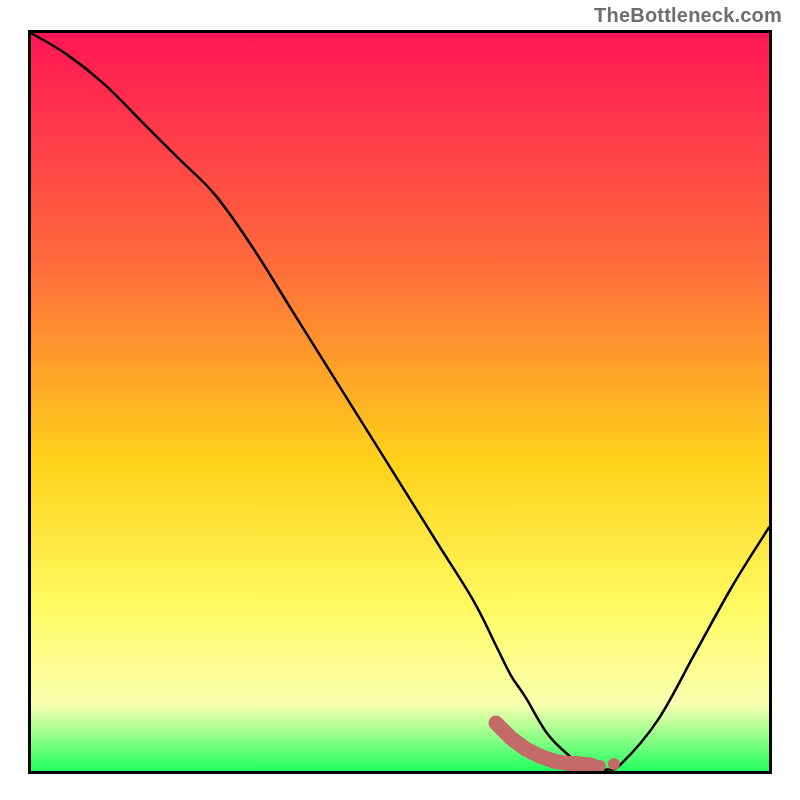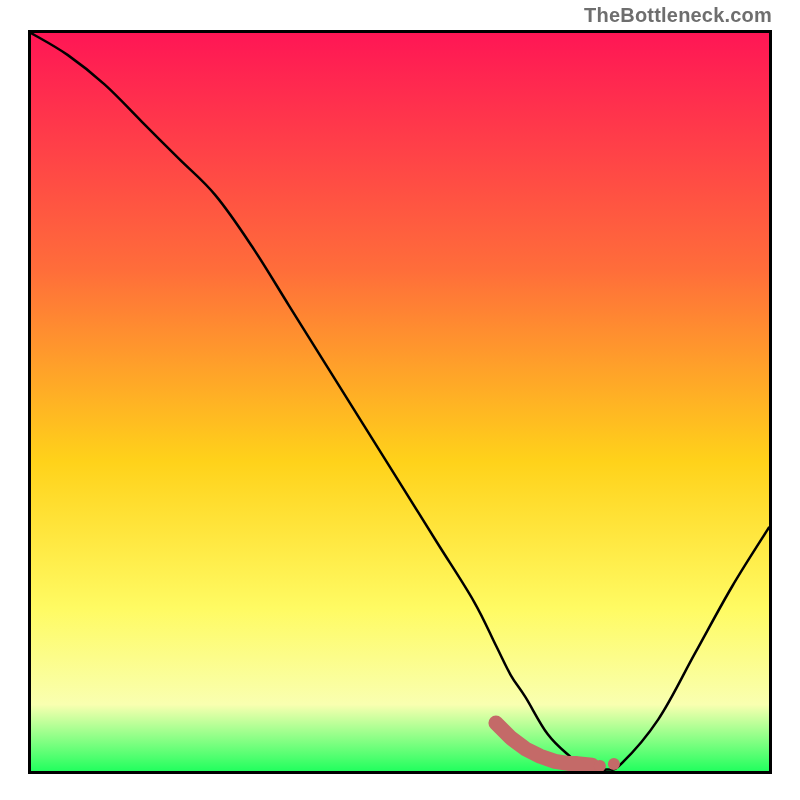--- a/index.html
+++ b/index.html
@@ -12,21 +12,21 @@
     overflow: hidden;
   }
   .wrap {
     position: relative;
     width: 800px;
     height: 800px;
   }
   .attribution {
     position: absolute;
     top: 4px;
-    right: 28px;
+    right: 18px;
     font-size: 20px;
     font-weight: bold;
     color: #6e6e6e;
     letter-spacing: 0.2px;
   }
   .plot-frame {
     position: absolute;
     left: 28px;
     top: 30px;
     width: 744px;

